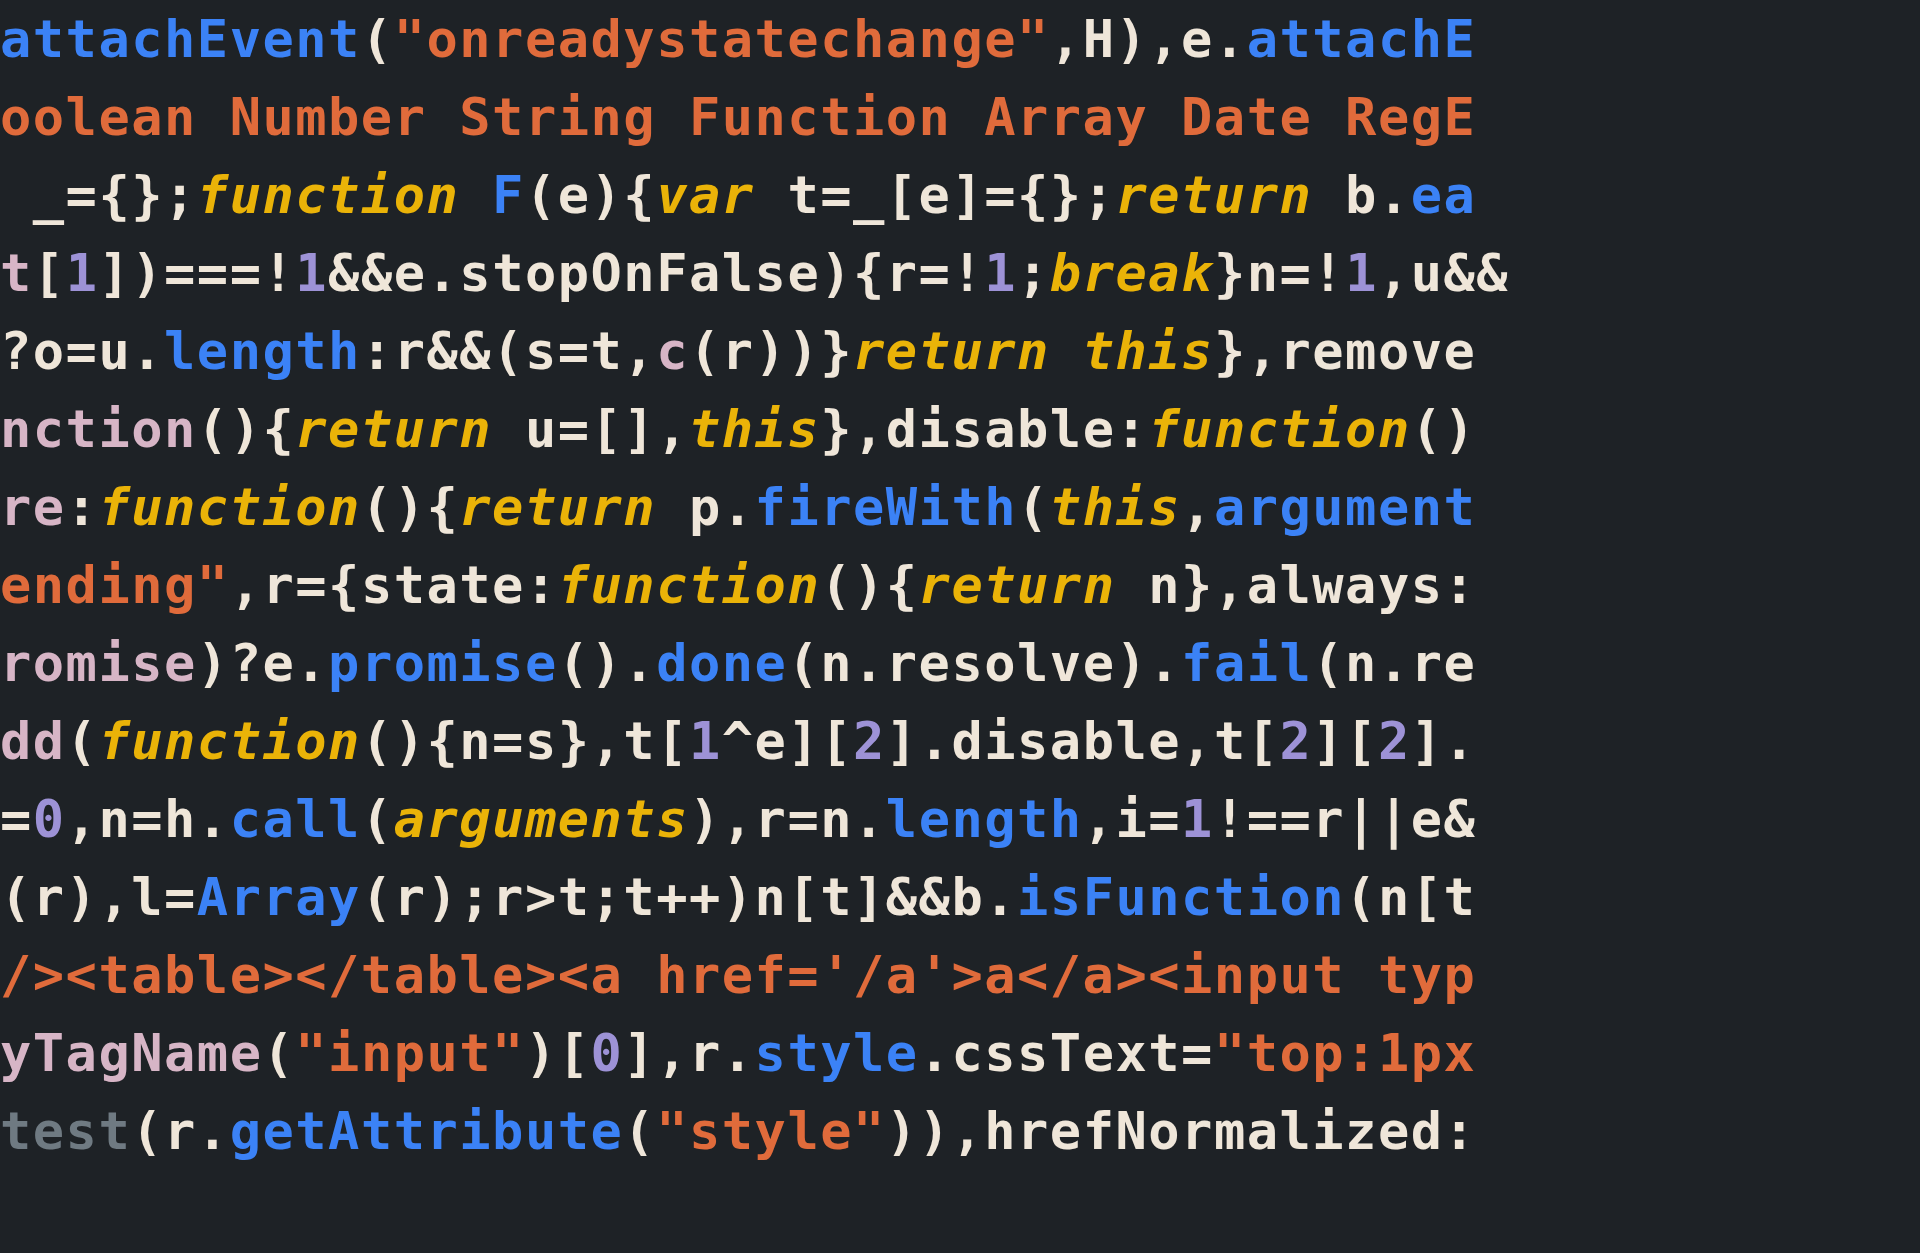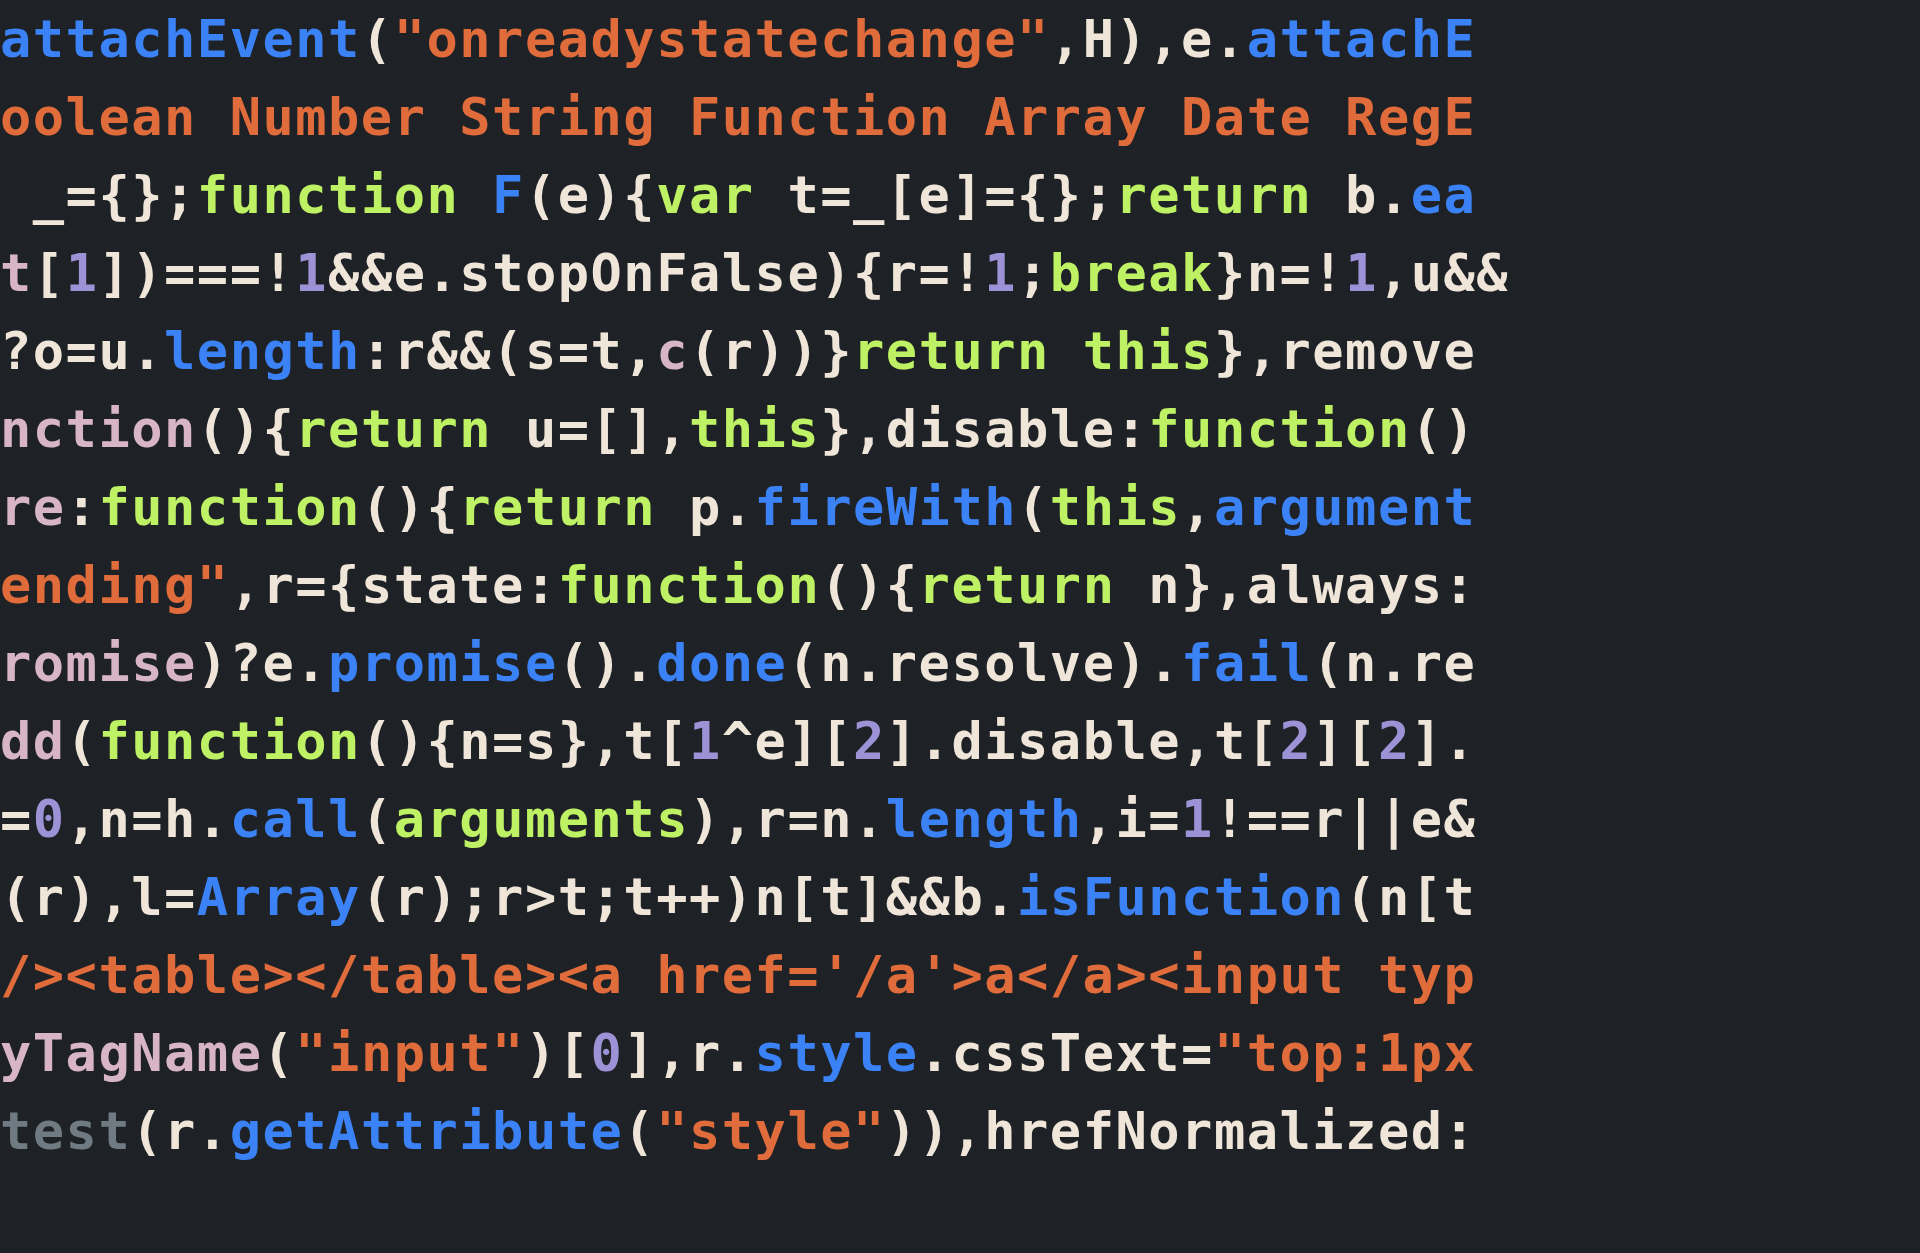--- a/index.html
+++ b/index.html
@@ -19,21 +19,21 @@
     line-height: 78px;
     letter-spacing: 1.5px;
     white-space: pre;
     overflow: hidden;
     font-weight: 600;
   }
   .line { display: block; }
   
   .tk-cyan    { color: #3b82f6; }  
   .tk-orange  { color: #e06b3b; }  
-  .tk-pink    { color: #bef264; }  
+  .tk-pink    { color: #eab308; font-style: italic; }  
   .tk-cream   { color: #efe6d9; }  
   .tk-purple  { color: #9d92d6; }  
   .tk-mauve   { color: #d7b5c6; }  
   .tk-grey    { color: #6f7a82; }  
 </style>
 </head>
 <body>
 
 <pre class="editor" id="editor"><span class="line"><span class="tk-cyan">attachEvent</span><span class="tk-cream">(</span><span class="tk-orange">"onreadystatechange"</span><span class="tk-cream">,H),e.</span><span class="tk-cyan">attachE</span></span><span class="line"><span class="tk-orange">oolean Number String Function Array Date RegE</span></span><span class="line"><span class="tk-cream"> _={};</span><span class="tk-pink">function</span><span class="tk-cream"> </span><span class="tk-cyan">F</span><span class="tk-cream">(e){</span><span class="tk-pink">var</span><span class="tk-cream"> t=_[e]={};</span><span class="tk-pink">return</span><span class="tk-cream"> b.</span><span class="tk-cyan">ea</span></span><span class="line"><span class="tk-mauve">t</span><span class="tk-cream">[</span><span class="tk-purple">1</span><span class="tk-cream">])===!</span><span class="tk-purple">1</span><span class="tk-cream">&amp;&amp;e.stopOnFalse){r=!</span><span class="tk-purple">1</span><span class="tk-cream">;</span><span class="tk-pink">break</span><span class="tk-cream">}n=!</span><span class="tk-purple">1</span><span class="tk-cream">,u&amp;&amp;</span></span><span class="line"><span class="tk-cream">?o=u.</span><span class="tk-cyan">length</span><span class="tk-cream">:r&amp;&amp;(s=t,</span><span class="tk-mauve">c</span><span class="tk-cream">(r))}</span><span class="tk-pink">return this</span><span class="tk-cream">},remove</span></span><span class="line"><span class="tk-mauve">nction</span><span class="tk-cream">(){</span><span class="tk-pink">return</span><span class="tk-cream"> u=[],</span><span class="tk-pink">this</span><span class="tk-cream">},disable:</span><span class="tk-pink">function</span><span class="tk-cream">()</span></span><span class="line"><span class="tk-mauve">re</span><span class="tk-cream">:</span><span class="tk-pink">function</span><span class="tk-cream">(){</span><span class="tk-pink">return</span><span class="tk-cream"> p.</span><span class="tk-cyan">fireWith</span><span class="tk-cream">(</span><span class="tk-pink">this</span><span class="tk-cream">,</span><span class="tk-cyan">argument</span></span><span class="line"><span class="tk-orange">ending"</span><span class="tk-cream">,r={state:</span><span class="tk-pink">function</span><span class="tk-cream">(){</span><span class="tk-pink">return</span><span class="tk-cream"> n},always:</span></span><span class="line"><span class="tk-mauve">romise</span><span class="tk-cream">)?e.</span><span class="tk-cyan">promise</span><span class="tk-cream">().</span><span class="tk-cyan">done</span><span class="tk-cream">(n.resolve).</span><span class="tk-cyan">fail</span><span class="tk-cream">(n.re</span></span><span class="line"><span class="tk-mauve">dd</span><span class="tk-cream">(</span><span class="tk-pink">function</span><span class="tk-cream">(){n=s},t[</span><span class="tk-purple">1</span><span class="tk-cream">^e][</span><span class="tk-purple">2</span><span class="tk-cream">].disable,t[</span><span class="tk-purple">2</span><span class="tk-cream">][</span><span class="tk-purple">2</span><span class="tk-cream">].</span></span><span class="line"><span class="tk-cream">=</span><span class="tk-purple">0</span><span class="tk-cream">,n=h.</span><span class="tk-cyan">call</span><span class="tk-cream">(</span><span class="tk-pink">arguments</span><span class="tk-cream">),r=n.</span><span class="tk-cyan">length</span><span class="tk-cream">,i=</span><span class="tk-purple">1</span><span class="tk-cream">!==r||e&amp;</span></span><span class="line"><span class="tk-cream">(r),l=</span><span class="tk-cyan">Array</span><span class="tk-cream">(r);r&gt;t;t++)n[t]&amp;&amp;b.</span><span class="tk-cyan">isFunction</span><span class="tk-cream">(n[t</span></span><span class="line"><span class="tk-orange">/&gt;&lt;table&gt;&lt;/table&gt;&lt;a href='/a'&gt;a&lt;/a&gt;&lt;input typ</span></span><span class="line"><span class="tk-mauve">yTagName</span><span class="tk-cream">(</span><span class="tk-orange">"input"</span><span class="tk-cream">)[</span><span class="tk-purple">0</span><span class="tk-cream">],r.</span><span class="tk-cyan">style</span><span class="tk-cream">.cssText=</span><span class="tk-orange">"top:1px</span></span><span class="line"><span class="tk-grey">test</span><span class="tk-cream">(r.</span><span class="tk-cyan">getAttribute</span><span class="tk-cream">(</span><span class="tk-orange">"style"</span><span class="tk-cream">)),hrefNormalized:</span></span></pre>
 

